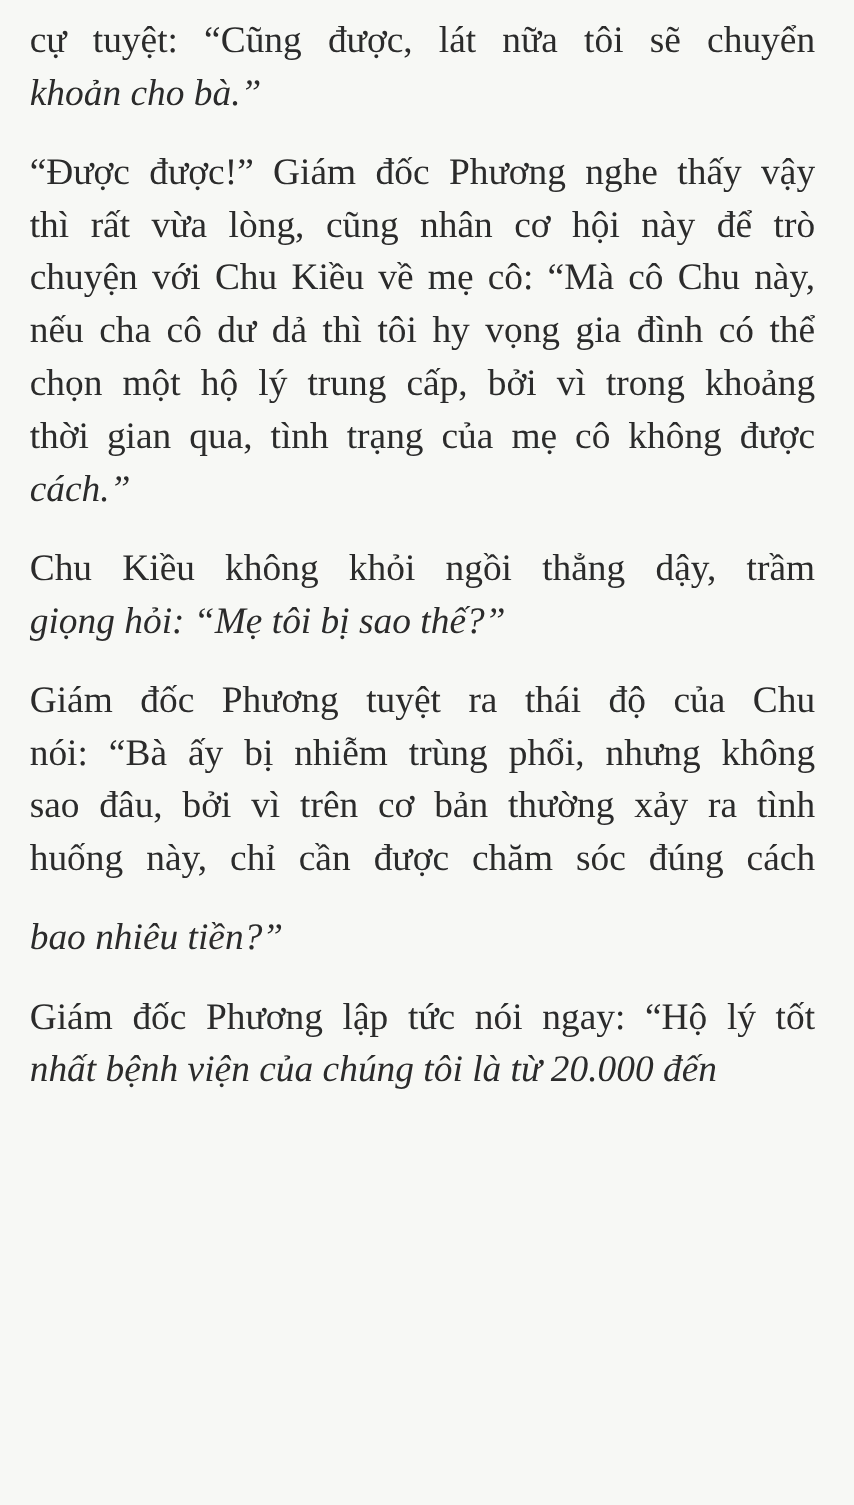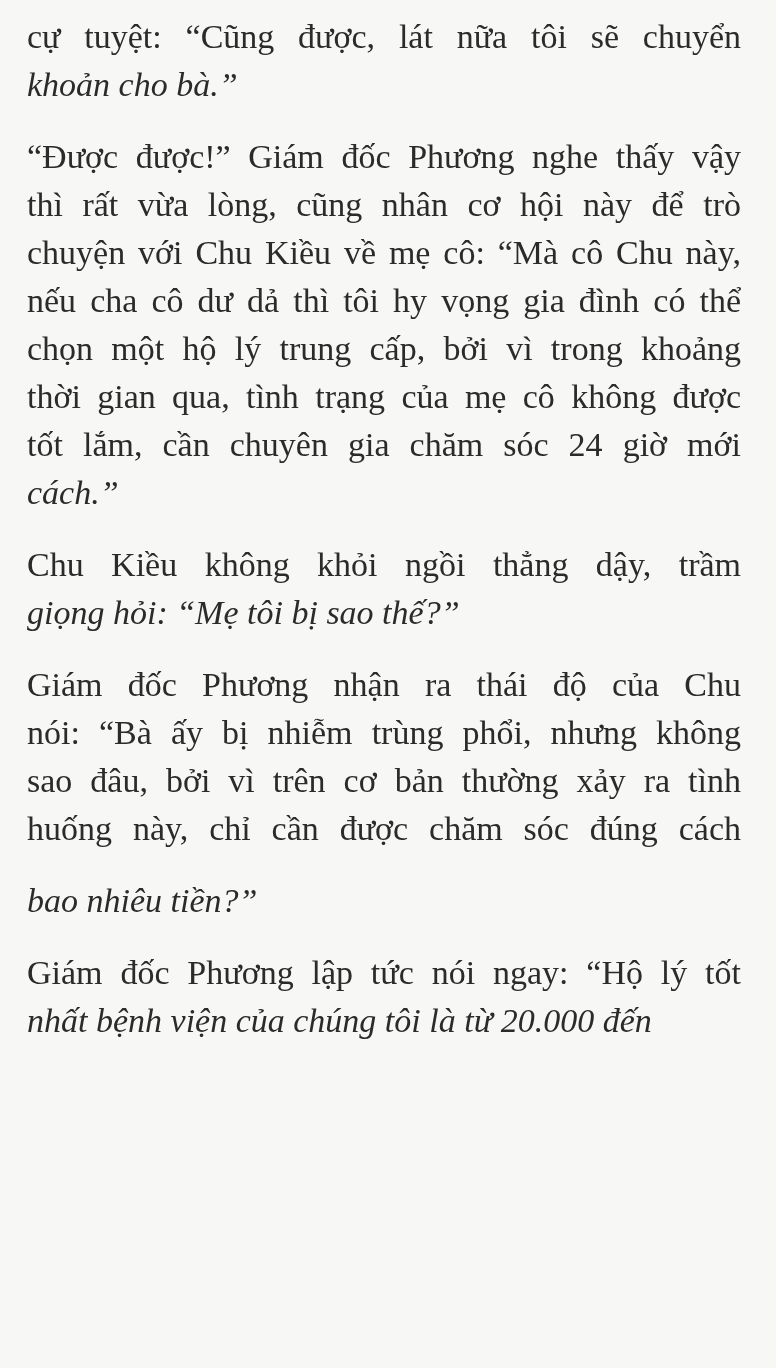--- a/index.html
+++ b/index.html
@@ -44,29 +44,28 @@
       <div class="line">cự tuyệt: “Cũng được, lát nữa tôi sẽ chuyển</div>
       <div class="line last">khoản cho bà.”</div>
     </div>
     <div class="para">
       <div class="line">“Được được!” Giám đốc Phương nghe thấy vậy</div>
       <div class="line">thì rất vừa lòng, cũng nhân cơ hội này để trò</div>
       <div class="line">chuyện với Chu Kiều về mẹ cô: “Mà cô Chu này,</div>
       <div class="line">nếu cha cô dư dả thì tôi hy vọng gia đình có thể</div>
       <div class="line">chọn một hộ lý trung cấp, bởi vì trong khoảng</div>
       <div class="line">thời gian qua, tình trạng của mẹ cô không được</div>
-      <div class="line">tốt lắm, cần chuyên gia chăm sóc 24 giờ mới</div>
       <div class="line last">cách.”</div>
     </div>
     <div class="para">
       <div class="line">Chu Kiều không khỏi ngồi thẳng dậy, trầm</div>
       <div class="line last">giọng hỏi: “Mẹ tôi bị sao thế?”</div>
     </div>
     <div class="para">
-      <div class="line">Giám đốc Phương nhận ra thái độ của Chu</div>
+      <div class="line">Giám đốc Phương tuyệt ra thái độ của Chu</div>
       <div class="line">nói: “Bà ấy bị nhiễm trùng phổi, nhưng không</div>
       <div class="line">sao đâu, bởi vì trên cơ bản thường xảy ra tình</div>
       <div class="line">huống này, chỉ cần được chăm sóc đúng cách</div>
     </div>
     <div class="para">
       <div class="line last">bao nhiêu tiền?”</div>
     </div>
     <div class="para">
       <div class="line">Giám đốc Phương lập tức nói ngay: “Hộ lý tốt</div>
       <div class="line last">nhất bệnh viện của chúng tôi là từ 20.000 đến</div>

